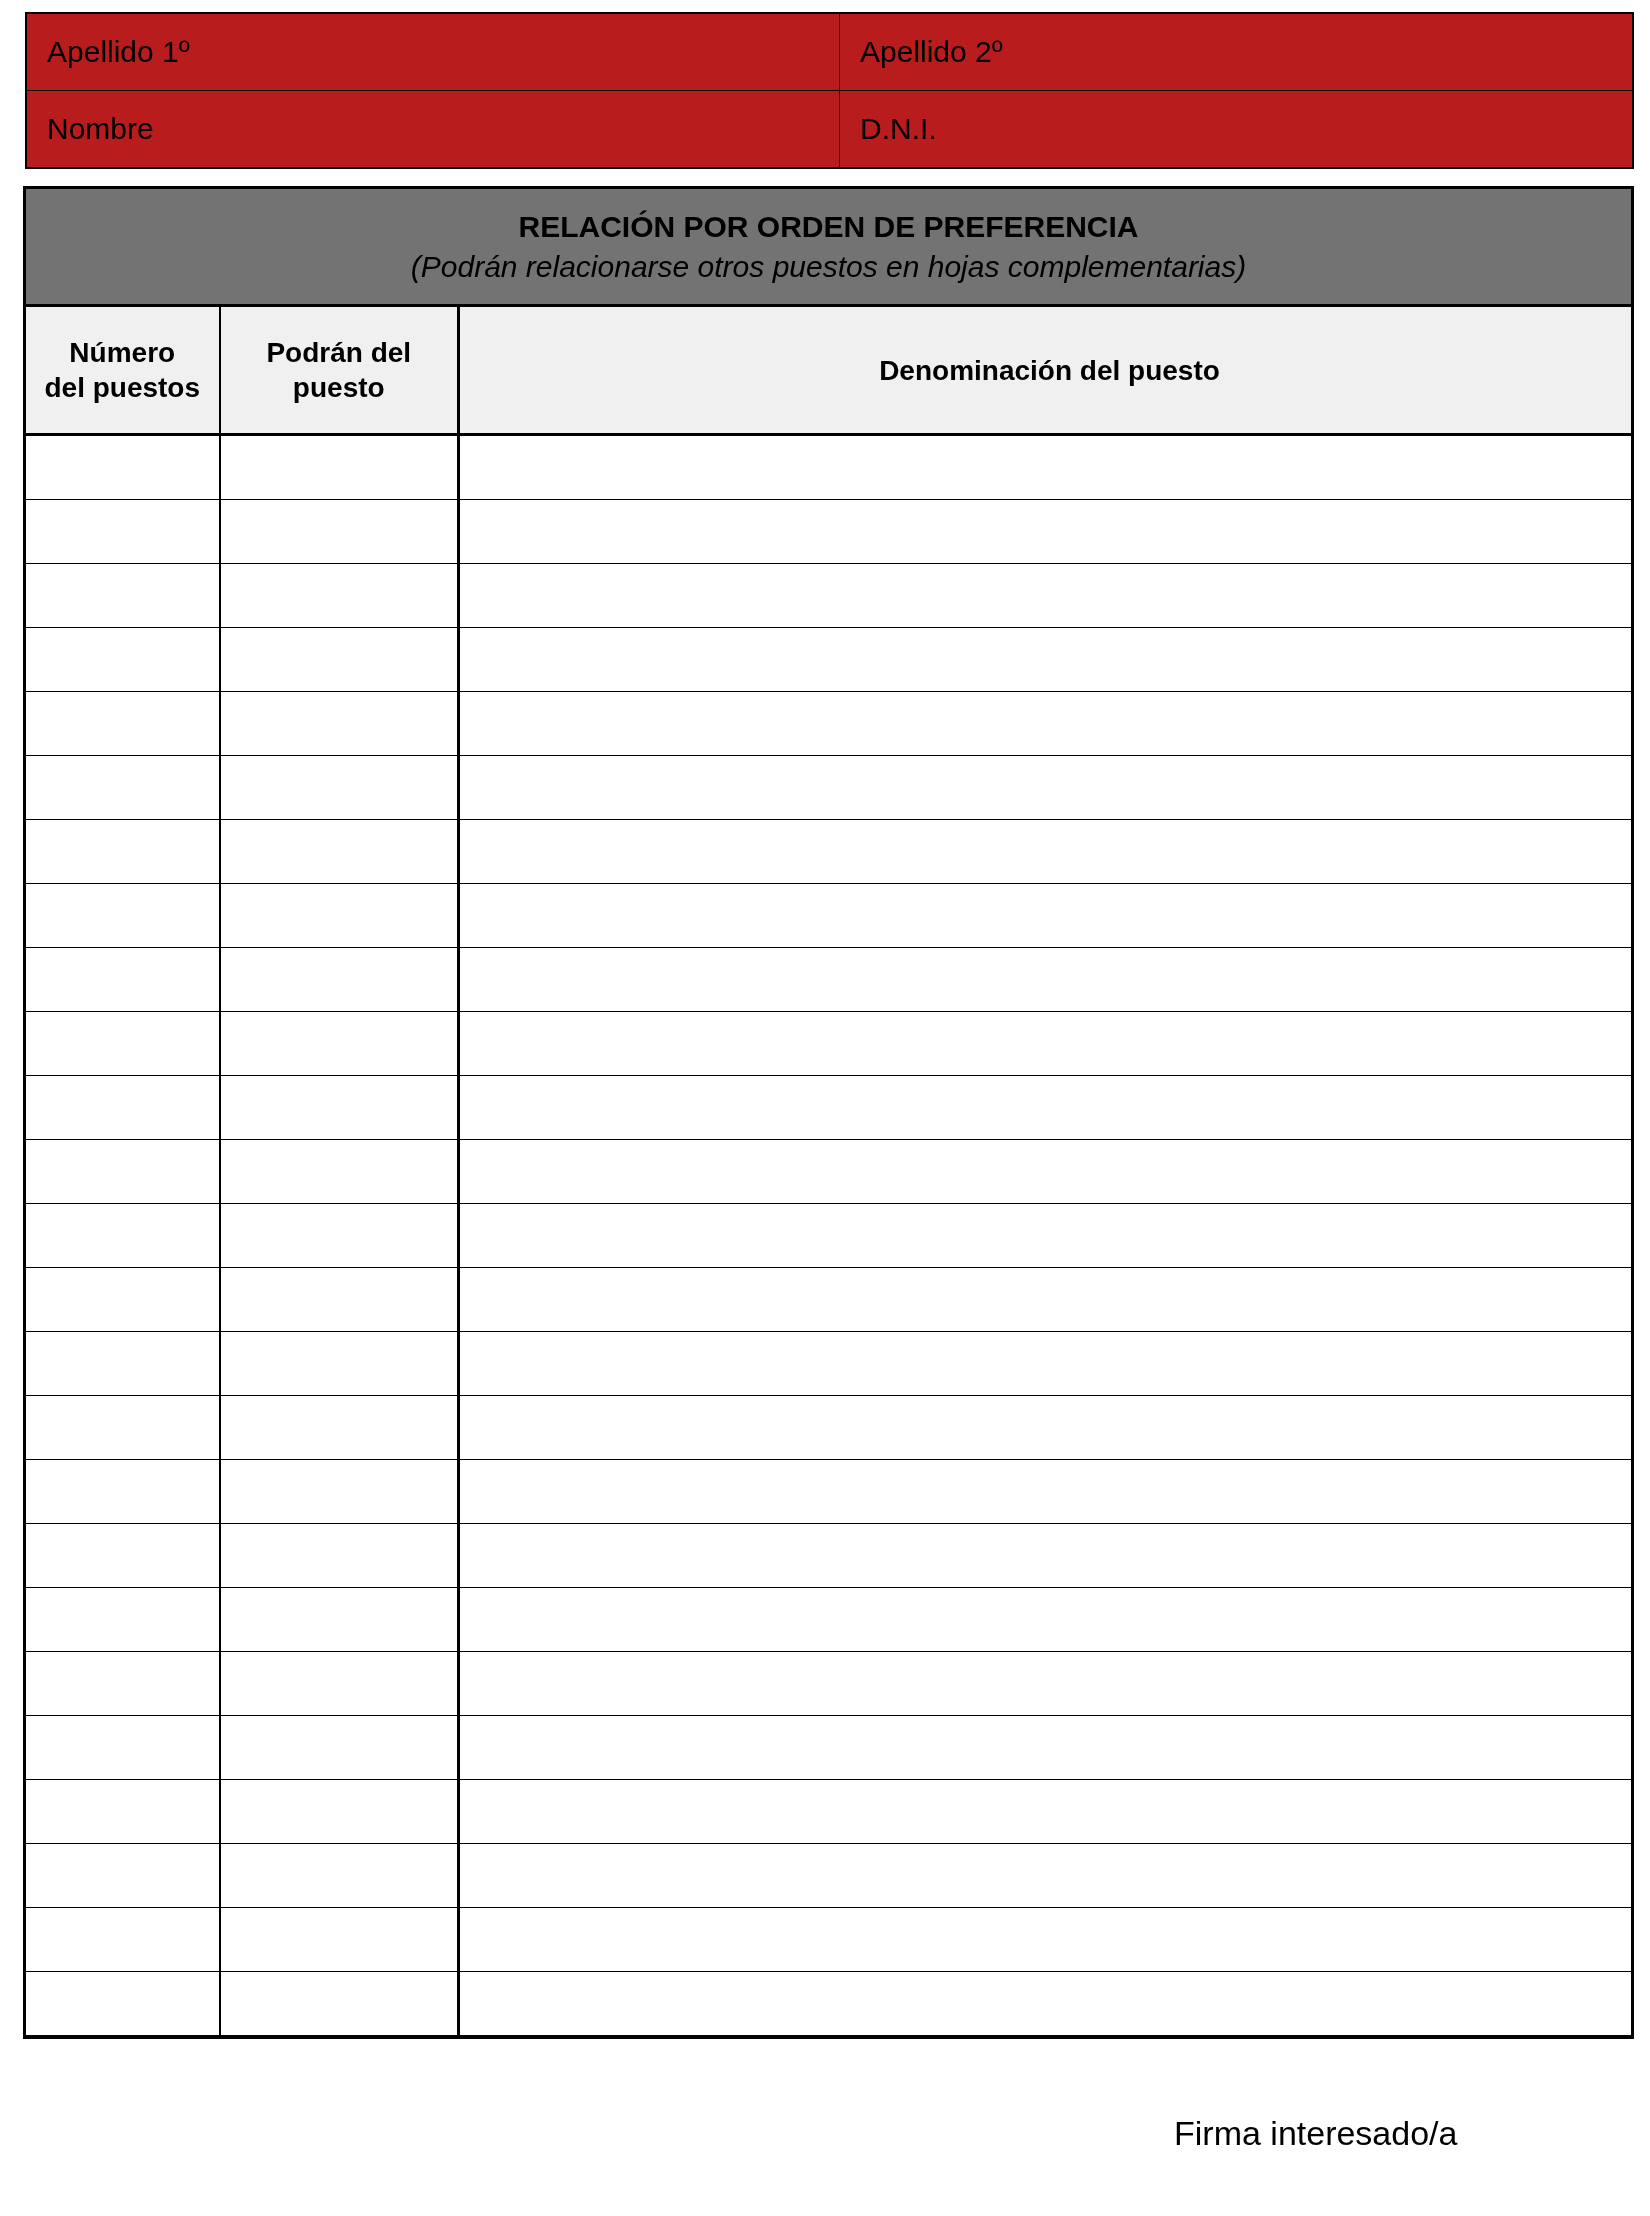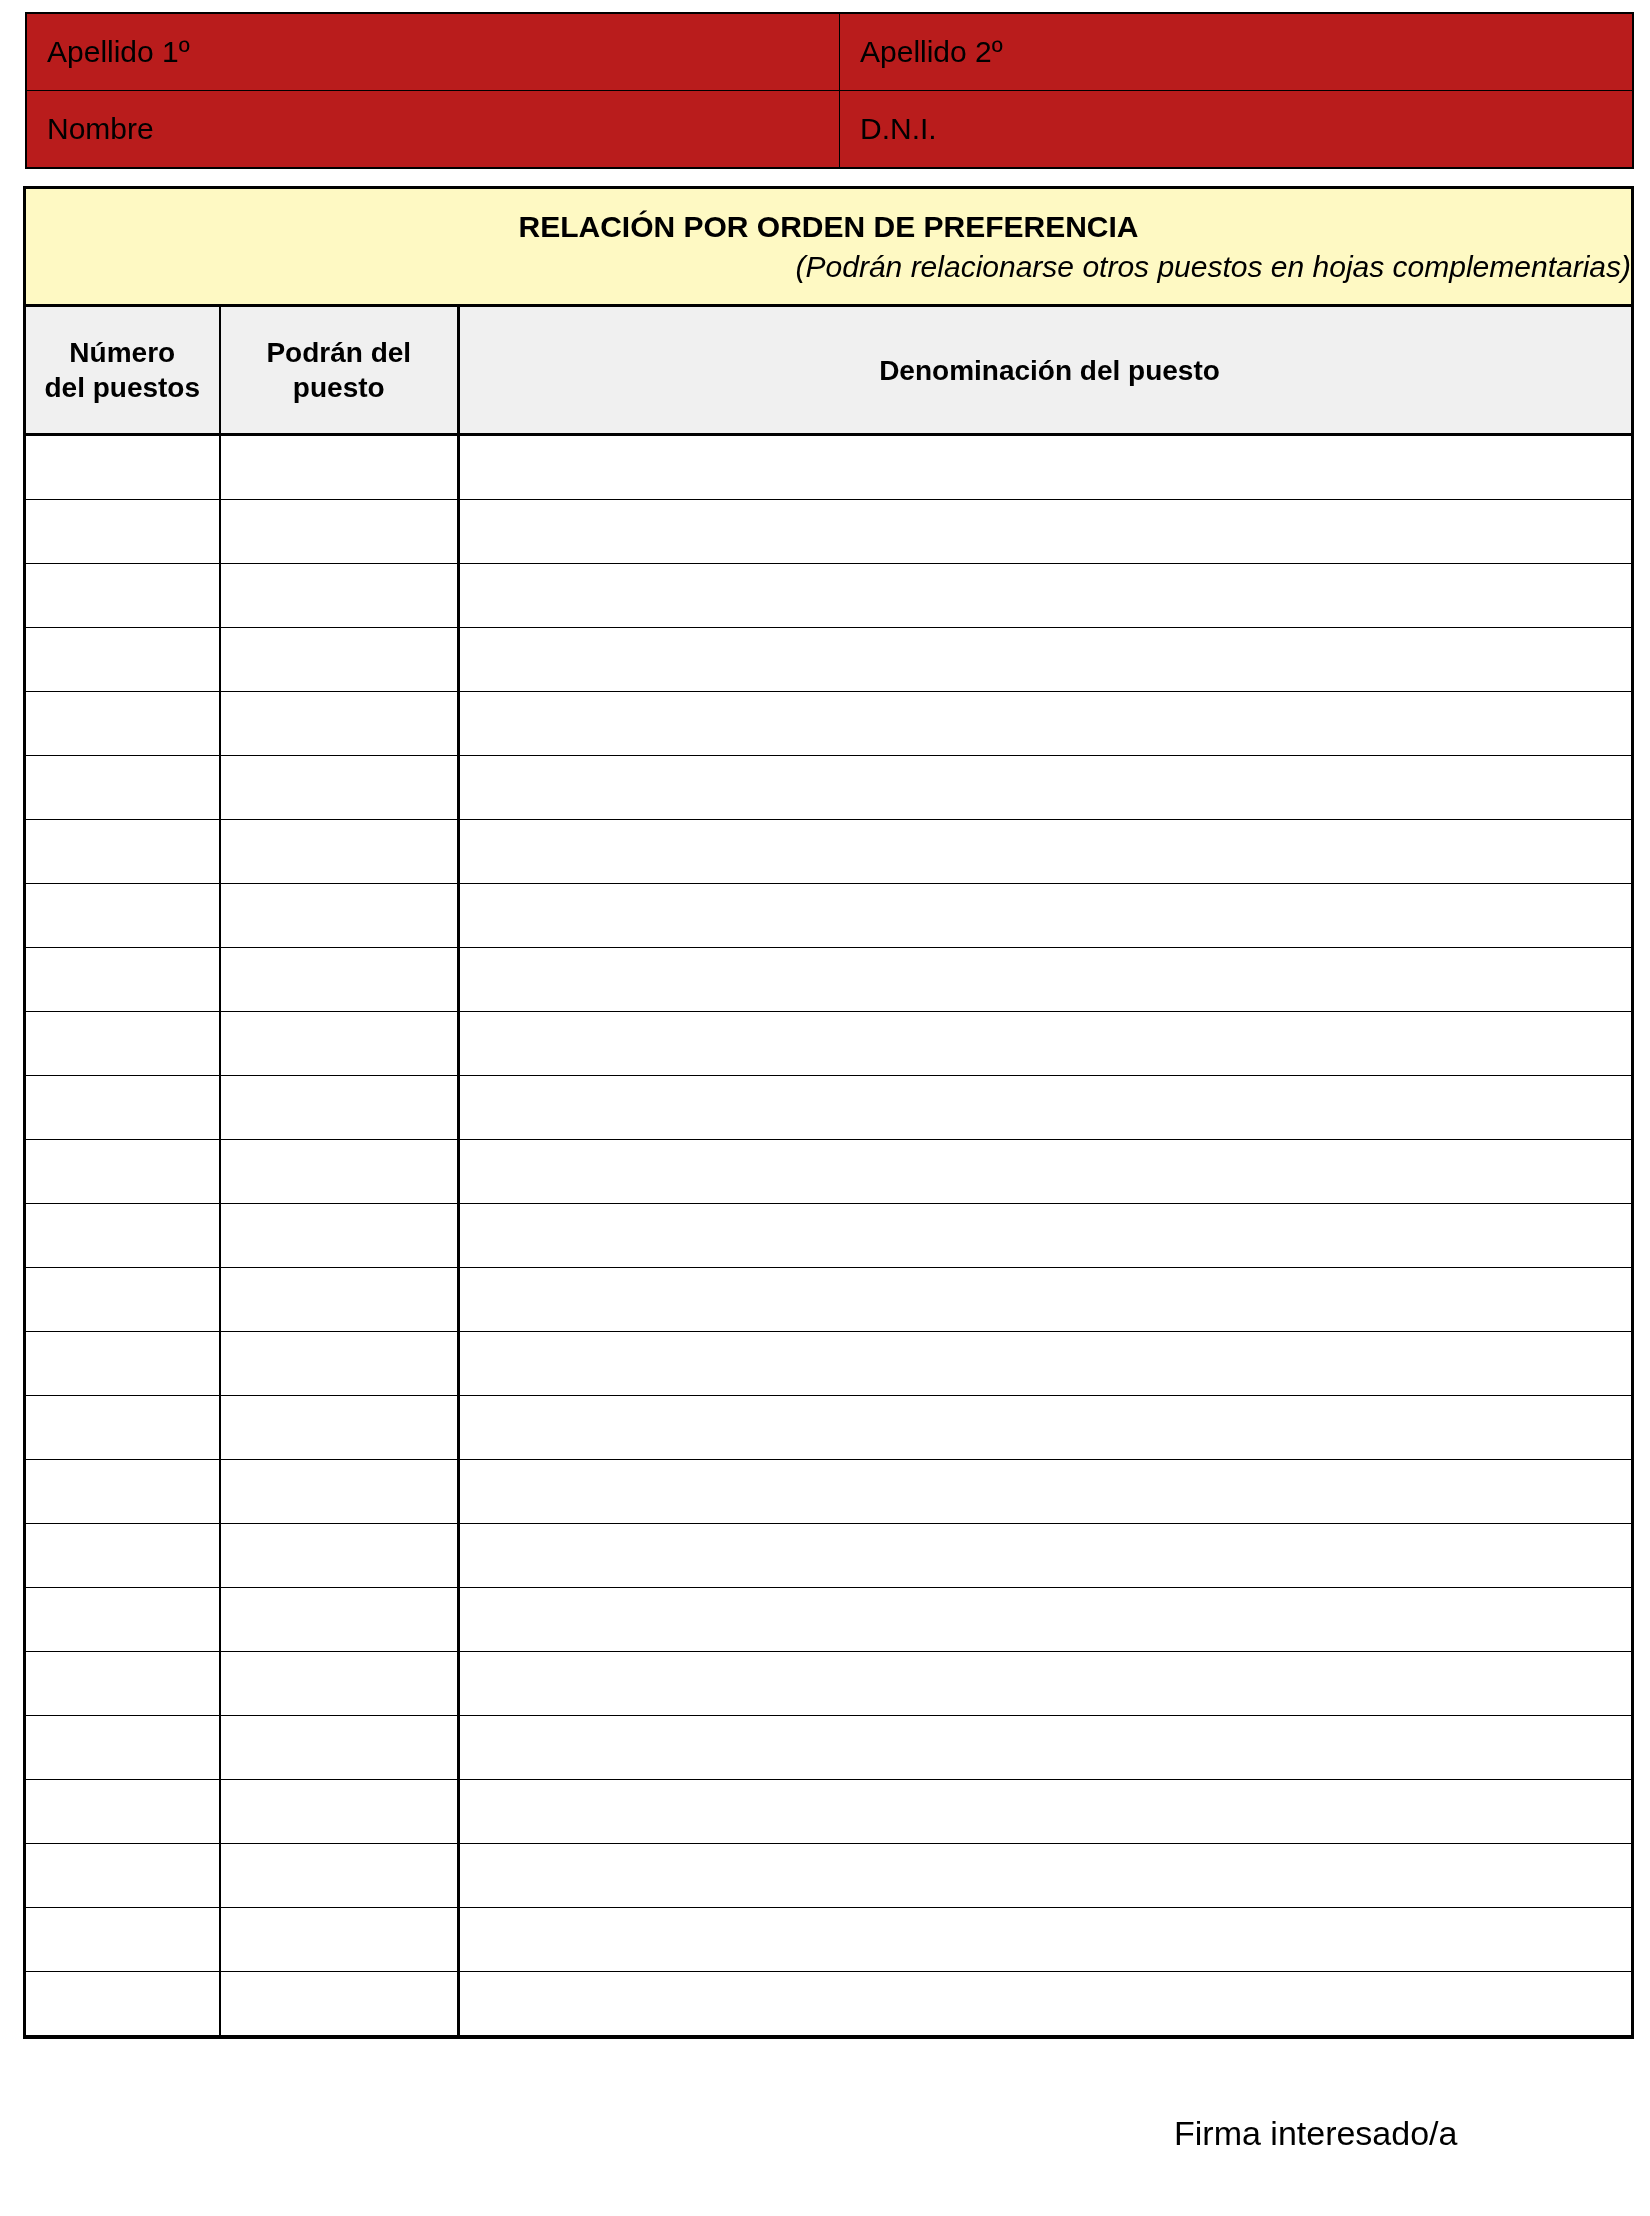--- a/index.html
+++ b/index.html
@@ -46,38 +46,37 @@
     width: 1611px;
     border: 3.2px solid #000;
     border-bottom-width: 4px;
   }
   .pref th, .pref td {
     border: 1.6px solid #000;
     padding: 0;
   }
   .pref .title-cell {
     height: 115px;
-    background: #fef9c3;
+    background: #737373;
     border-bottom: 3.2px solid #000;
     text-align: center;
     vertical-align: middle;
     font-weight: normal;
   }
   .pref .title-line {
     font-size: 30px;
     font-weight: bold;
     line-height: 37px;
   }
   .pref .subtitle-line {
     font-size: 30px;
     font-style: italic;
     font-weight: normal;
     line-height: 37px;
     margin-top: 3.2px;
-    text-align: right;
   }
   .pref thead .colhead th {
     height: 126px;
     background: #f0f0f0;
     border-bottom: 3.2px solid #000;
     font-size: 28px;
     font-weight: bold;
     text-align: center;
     vertical-align: middle;
     line-height: 35px;

